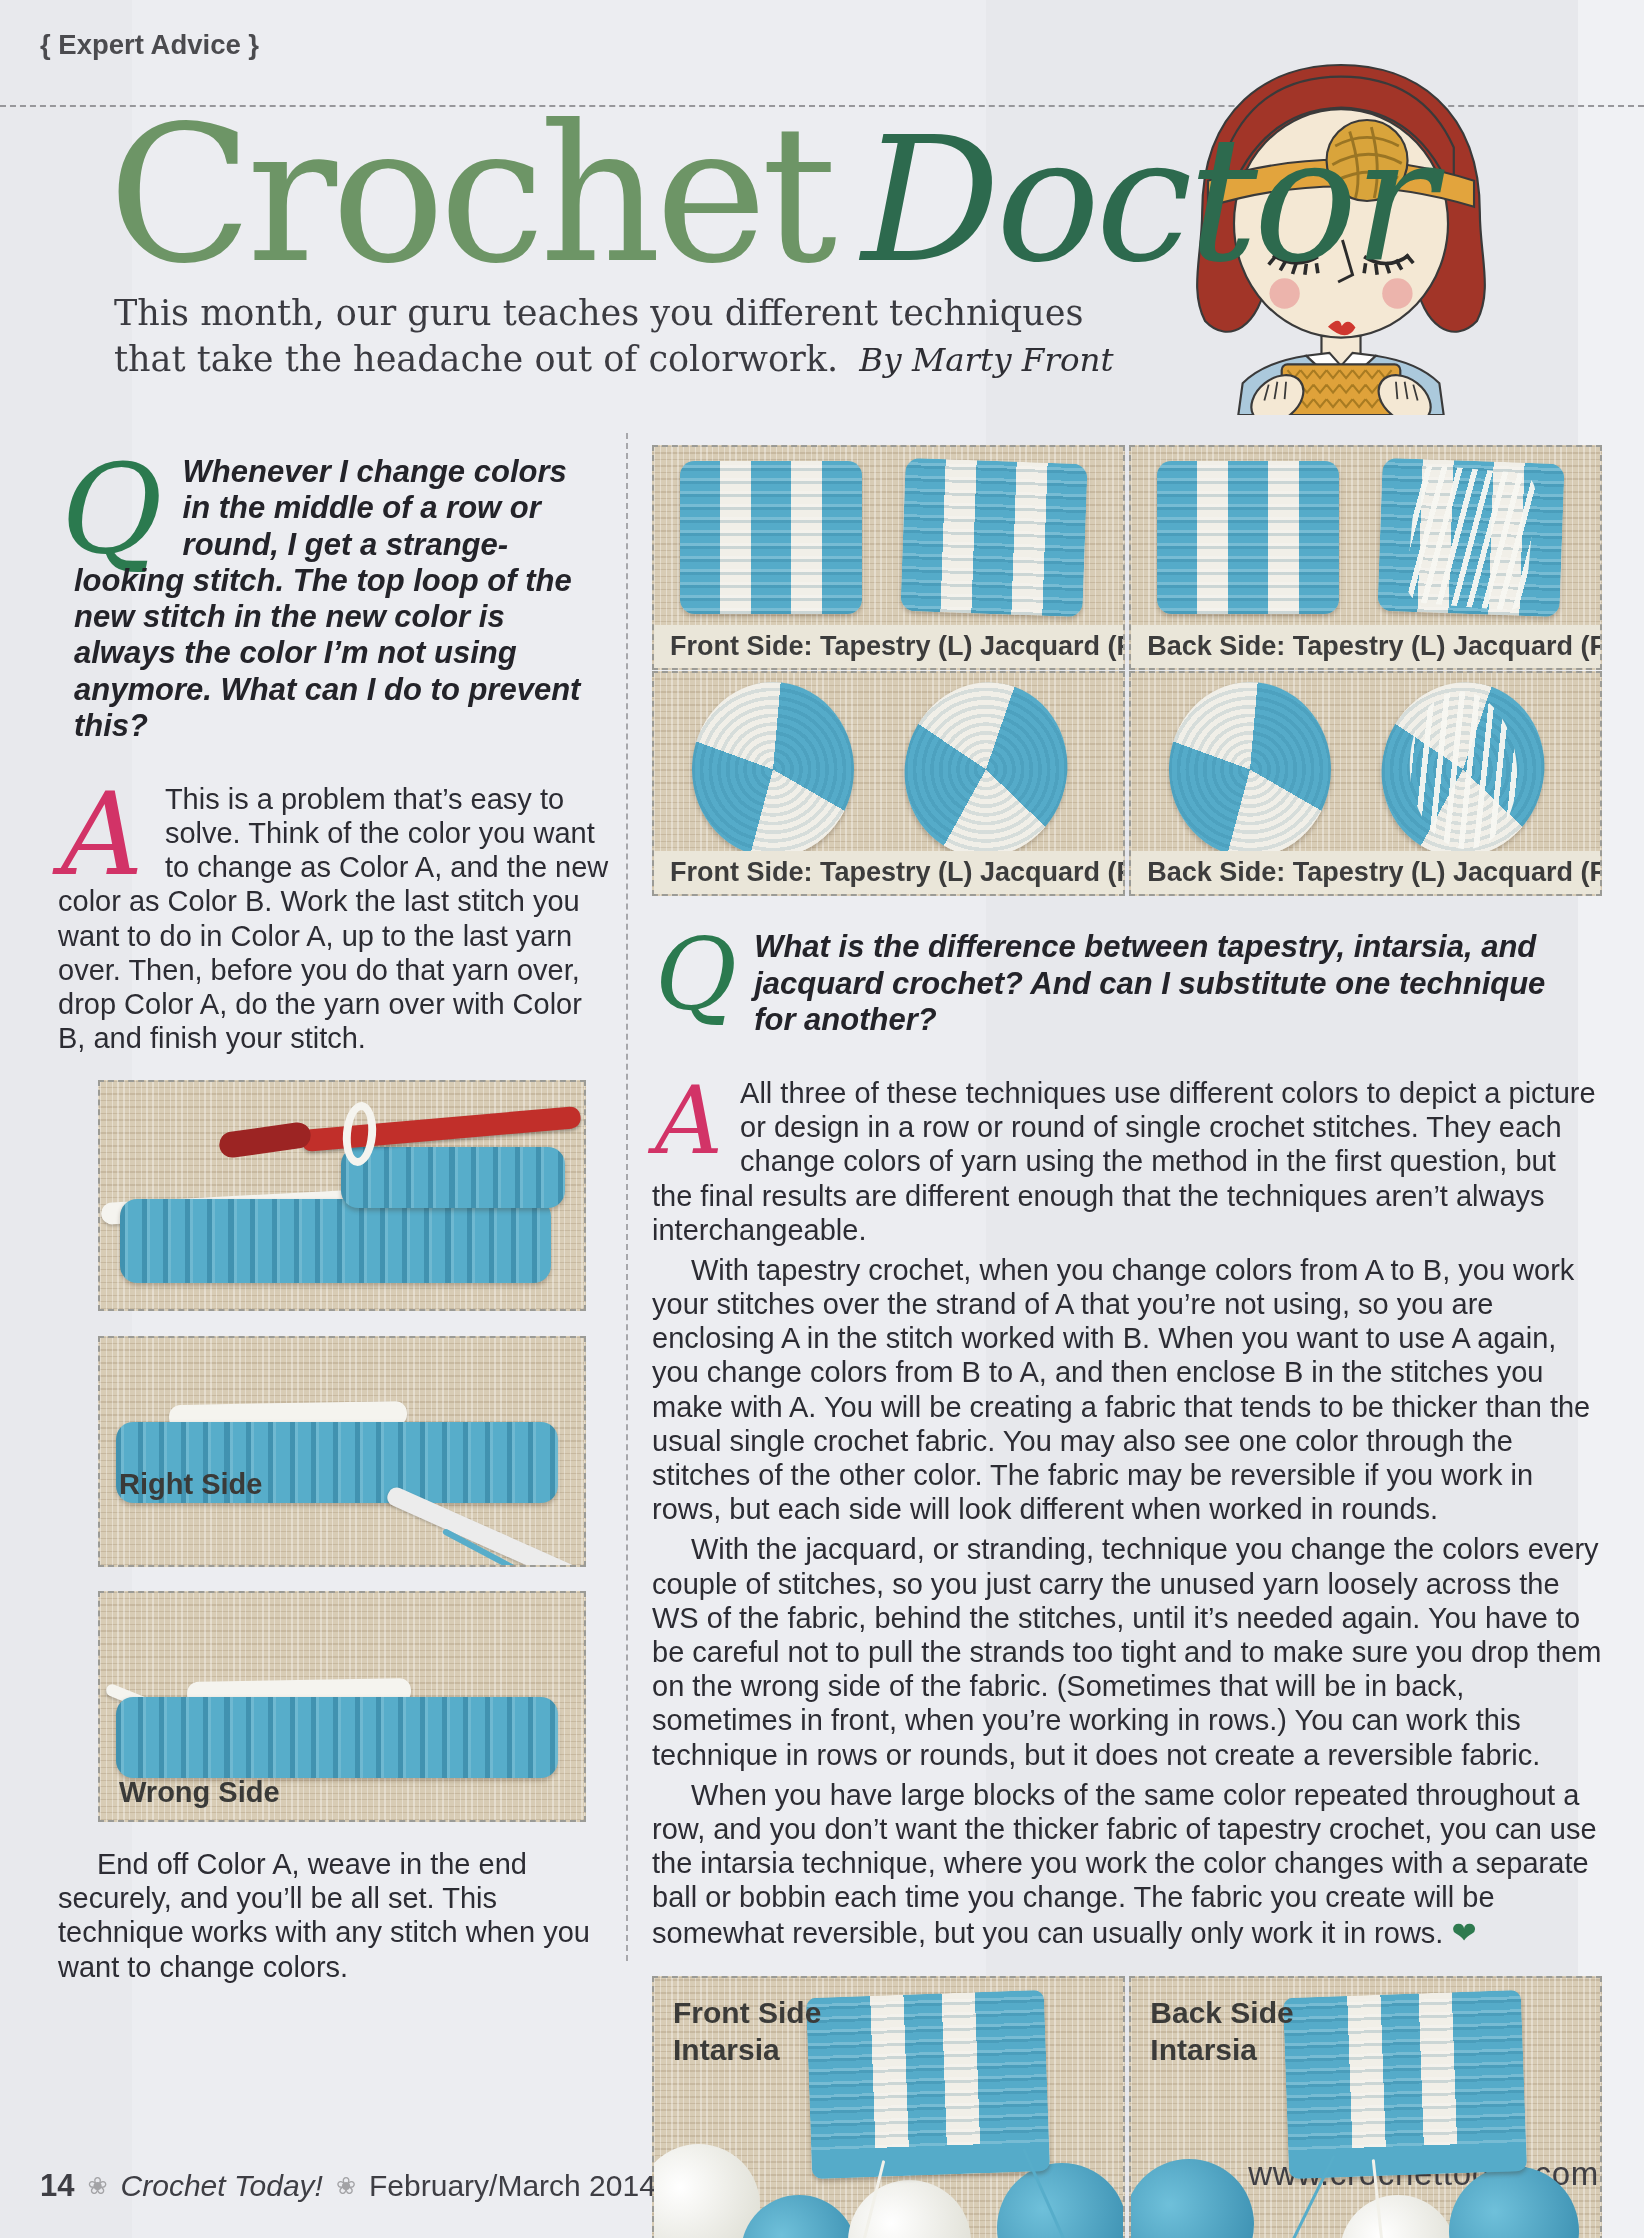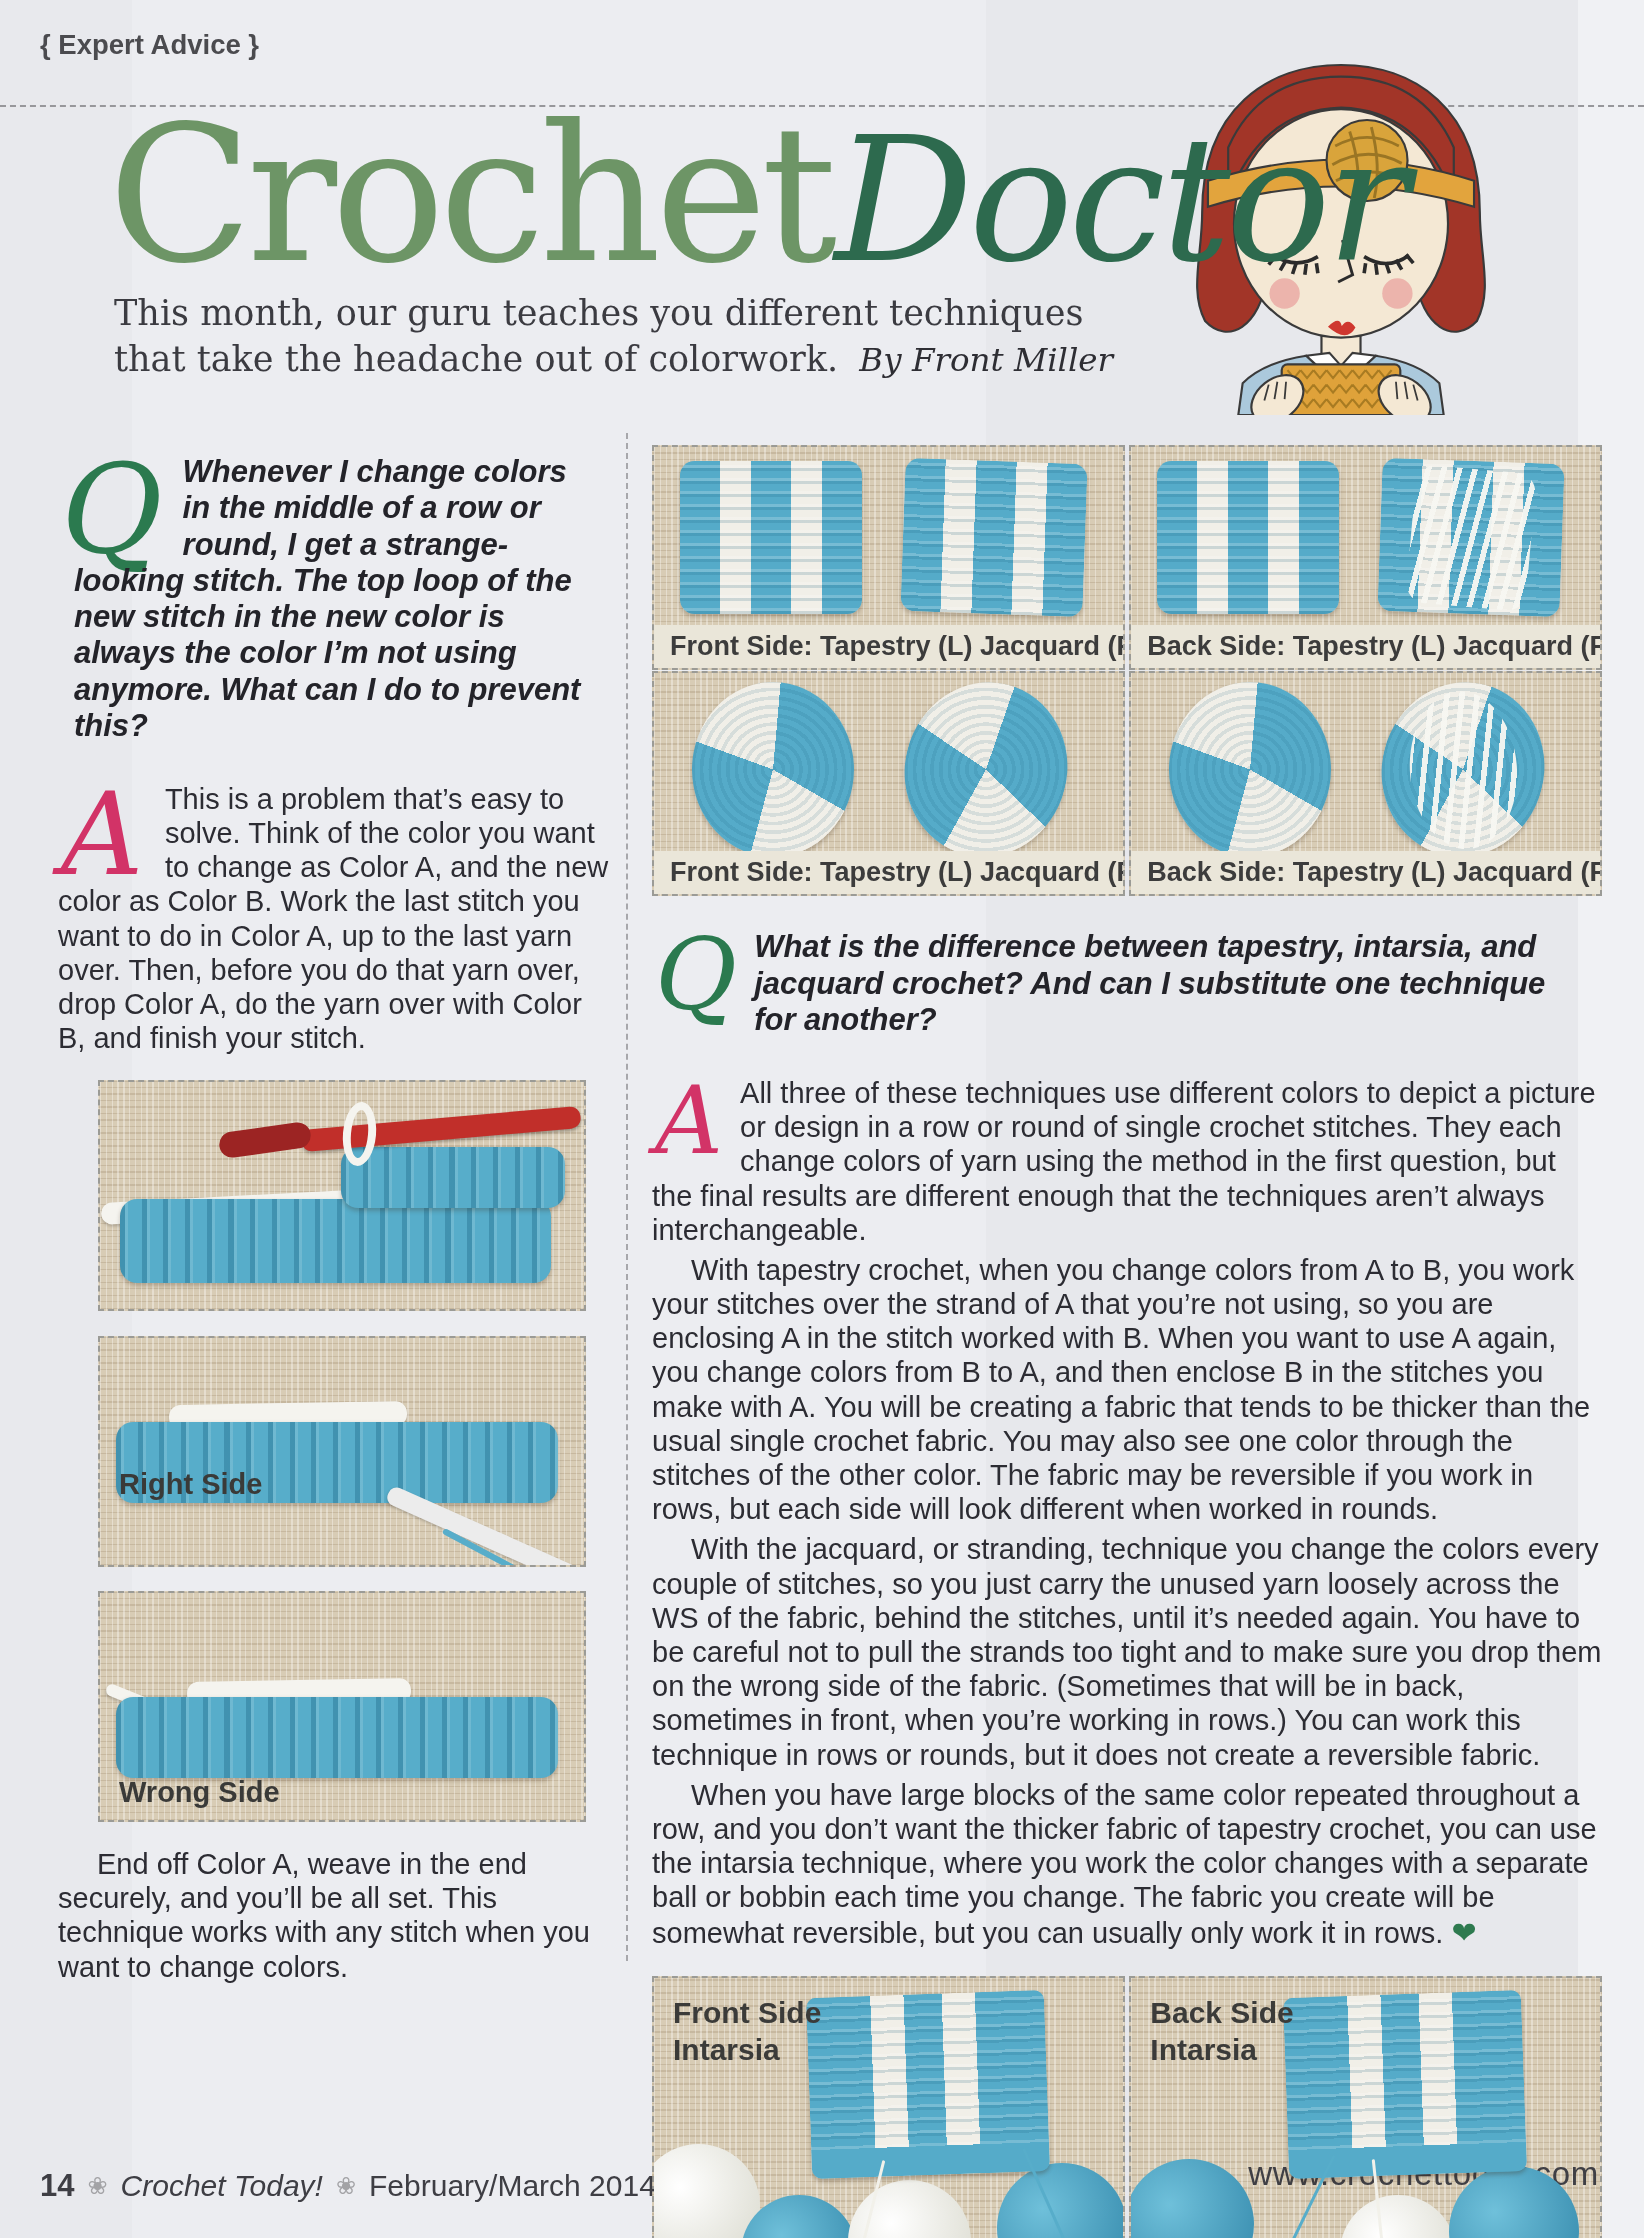--- a/index.html
+++ b/index.html
@@ -7,21 +7,21 @@
     position:relative; width:1644px; height:2239px; overflow:hidden;
     background:linear-gradient(90deg,#e8e9ed 0 8%, #ecedf1 8% 60%, #e7e8ec 60% 96%, #f0f1f4 96% 100%);
     font-family:"Liberation Sans", sans-serif;
   }
 
   
   .kicker { position:absolute; left:40px; top:30px; font:700 27.5px/1.1 "Liberation Sans",sans-serif; color:#4b4b4f; z-index:2;}
   .rule-dotted { position:absolute; left:0; top:105px; width:1644px; border-top:2.9px dashed #97979b; z-index:0; }
   .title { position:absolute; left:108px; top:85px; margin:0; white-space:nowrap; z-index:2; font-weight:400;}
   .t-serif { font-family:"DejaVu Serif",serif; font-size:189px; color:#6d9566; letter-spacing:-5.8px; }
-  .t-script { font-family:"DejaVu Serif",serif; font-style:italic; font-size:173px; color:#2d6a4e; margin-left:3px; letter-spacing:-4.3px; }
+  .t-script { font-family:"DejaVu Serif",serif; font-style:italic; font-size:173px; color:#2d6a4e; margin-left:30px; letter-spacing:-4.3px; }
   .deck { position:absolute; left:114px; top:290px; margin:0; font-family:"DejaVu Serif",serif;
           font-size:35px; line-height:1.32; color:#3b3b41; z-index:2; }
   .byline { font-style:italic; font-size:32.5px; color:#2e2e34; margin-left:10px; }
   .mascot { position:absolute; left:1153px; top:39px; z-index:1; }
 
   
   .col-left  { position:absolute; left:58px;  top:438px; width:558px; }
   .col-right { position:absolute; left:652px; top:445px; width:951px; }
   .col-sep   { position:absolute; left:626px; top:433px; height:1528px; border-left:2.2px dashed #a7a7ab; }
 
@@ -129,21 +129,21 @@
   <div class="kicker">{ Expert Advice }</div>
   <div class="rule-dotted"></div>
 
   <h1 class="title">
     <span class="t-serif">Crochet</span><span class="t-script">Doctor</span>
   </h1>
 
   <p class="deck">
     <span>This month, our guru teaches you different techniques</span><br>
     <span>that take the headache out of colorwork.</span>
-    <span class="byline">By Front Miller</span>
+    <span class="byline">By Marty Front</span>
   </p>
 
   <svg class="mascot" width="376" height="376" viewBox="0 0 520 520">
     <g stroke="#3a3a3a" stroke-width="3">
       <path fill="#a23528" d="M68,240 C68,95 160,36 260,36 C360,36 452,95 452,240 C452,298 470,348 448,390 C416,424 372,398 362,328 L362,296 L158,296 L158,328 C148,398 104,424 72,390 C50,348 68,298 68,240 Z"></path>
       <rect x="233" y="396" width="54" height="56" fill="#f4e8d4"></rect>
       <ellipse cx="260" cy="255" rx="148" ry="158" fill="#f4e8d4"></ellipse>
       <circle cx="182" cy="352" r="21" fill="#ecb4ac" stroke="none"></circle>
       <circle cx="338" cy="352" r="21" fill="#ecb4ac" stroke="none"></circle>
       <g fill="none" stroke="#2b2b2b" stroke-width="5">

